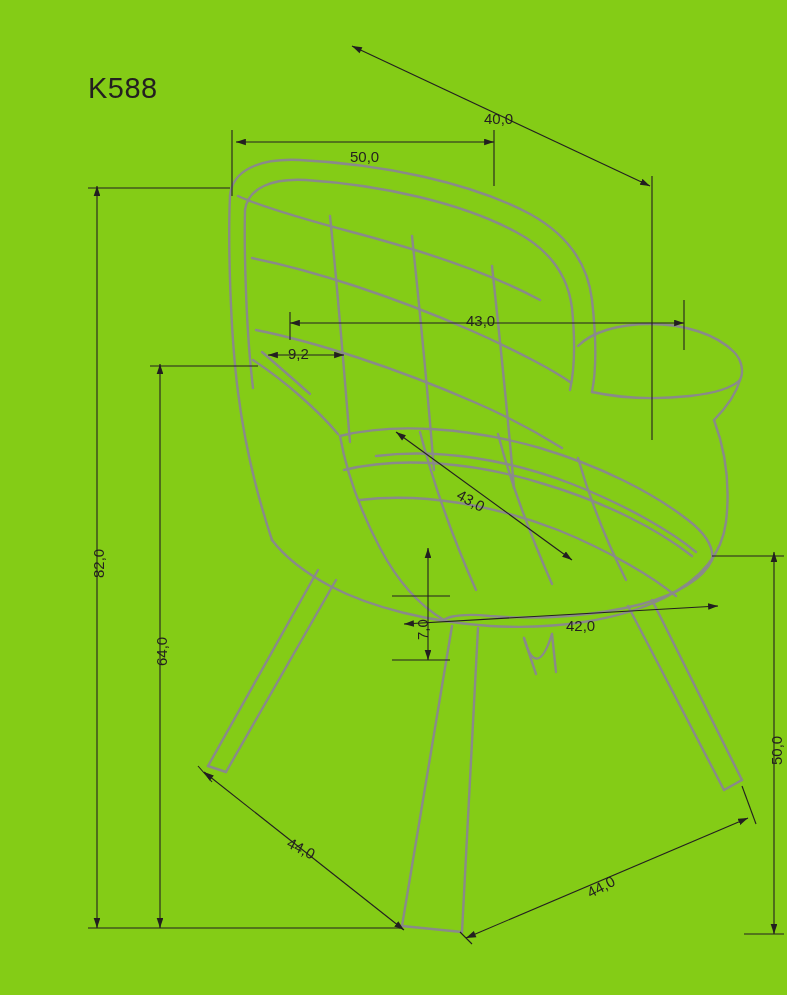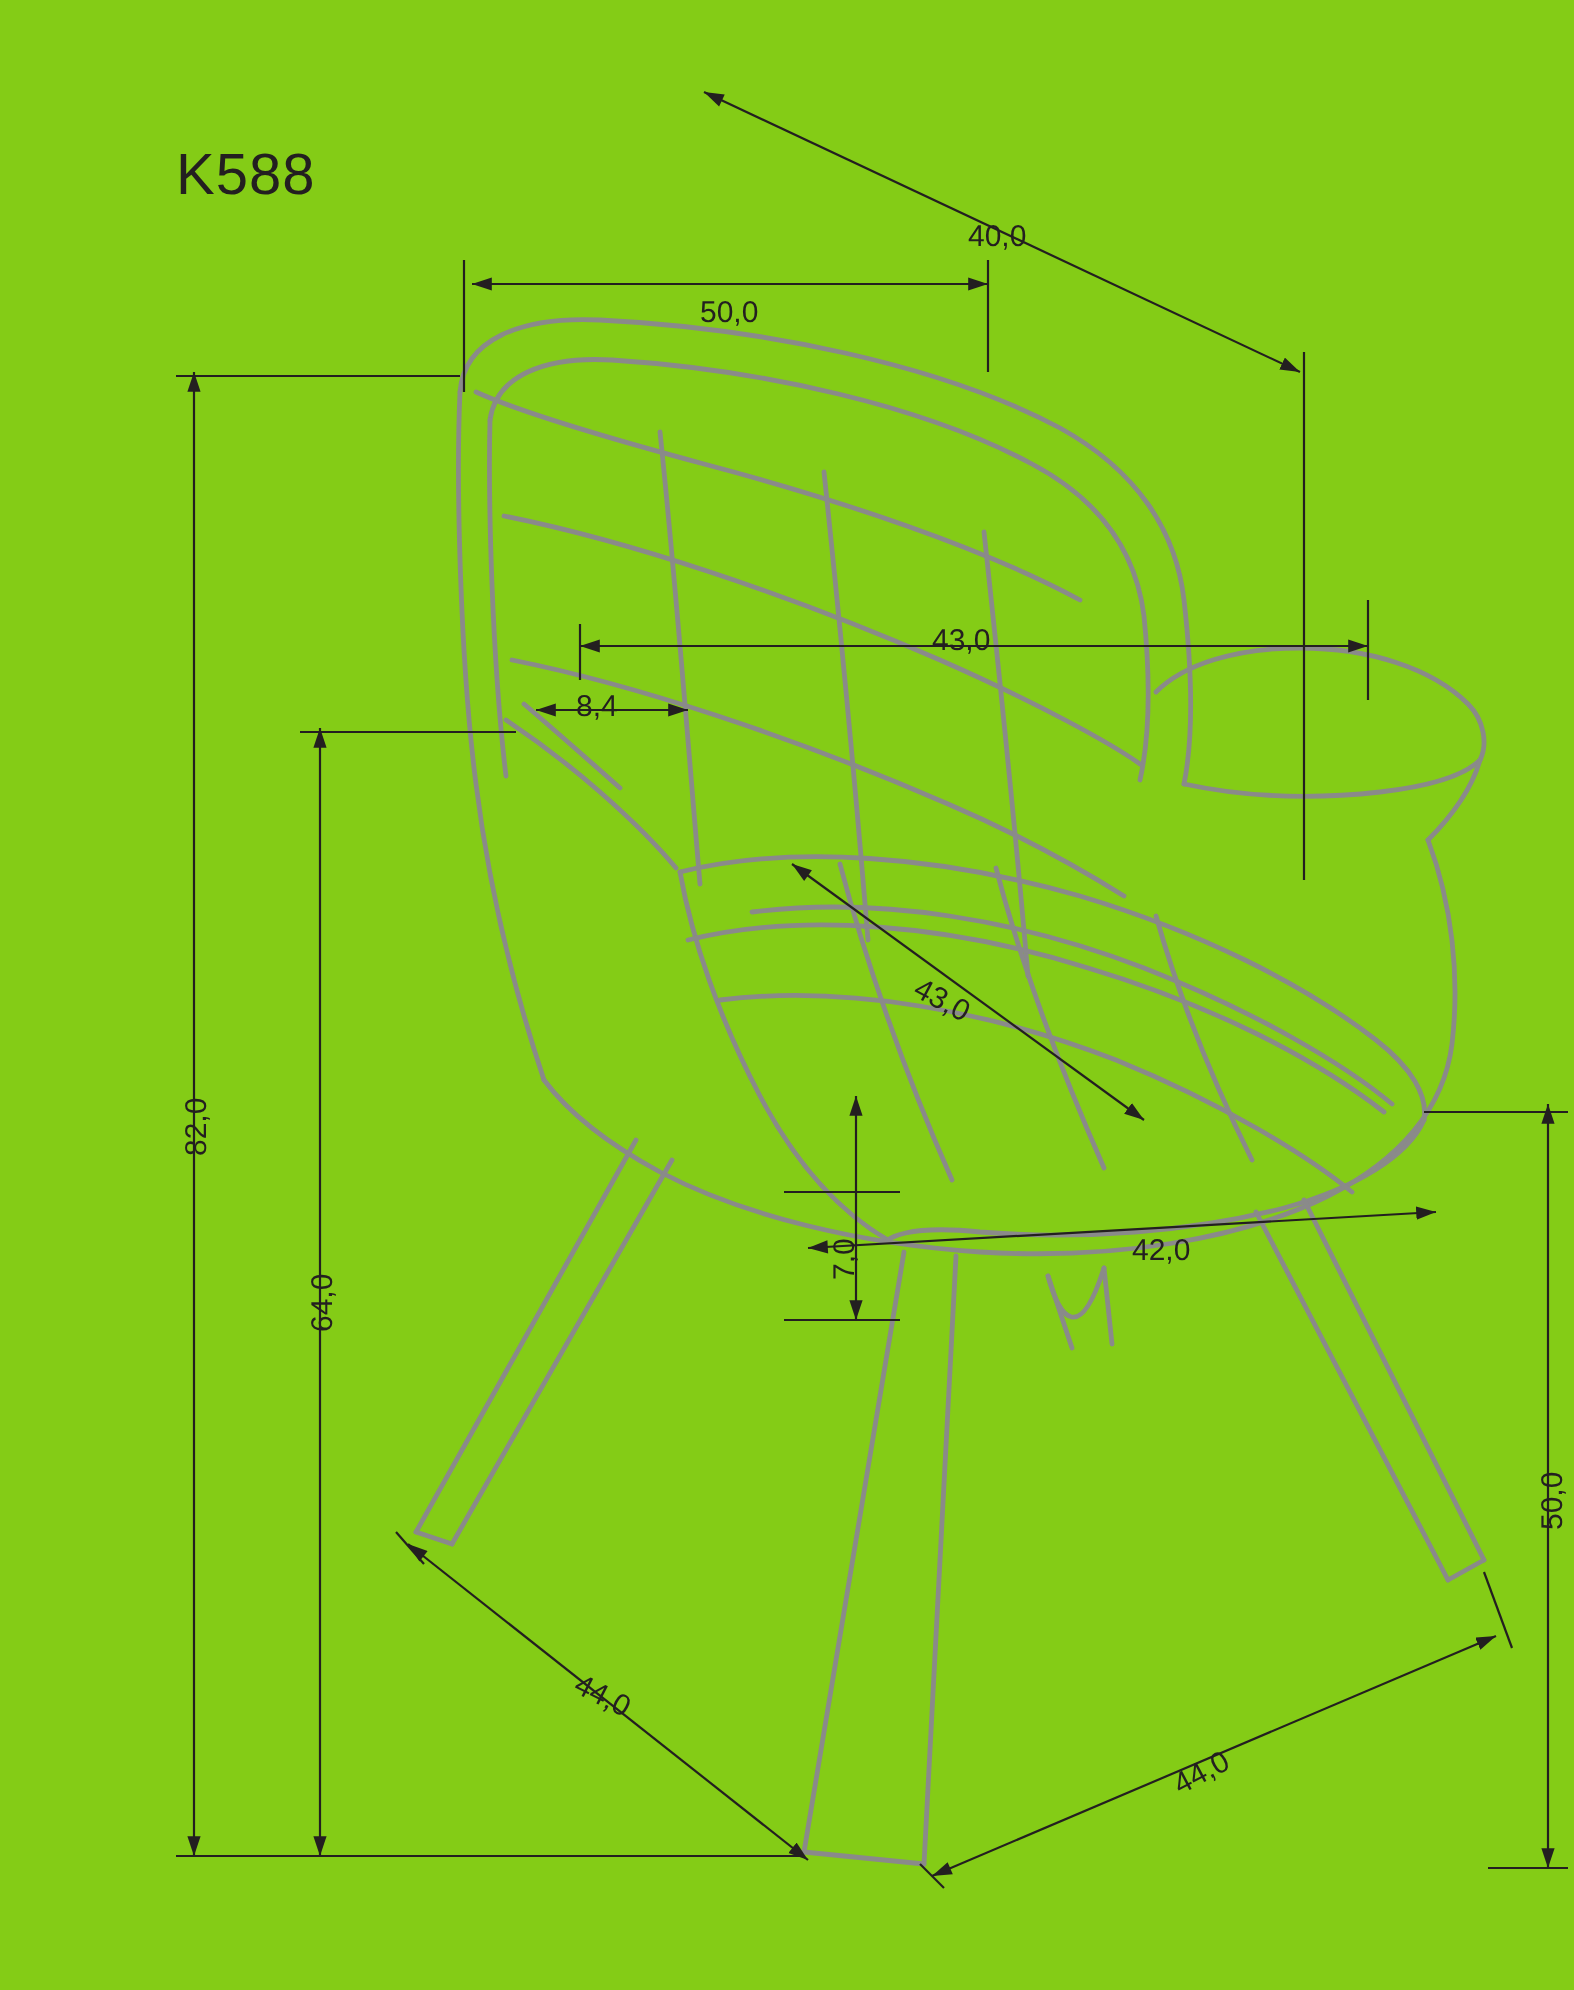--- a/index.html
+++ b/index.html
@@ -156,21 +156,21 @@
       <line x1="460" y1="932" x2="472" y2="944"></line>
       <line x1="742" y1="786" x2="756" y2="824"></line>
     </g>
   </svg>
 
   <div class="model-title">K588</div>
 
   <div class="dim" style="left:484px; top:110px;">40,0</div>
   <div class="dim" style="left:350px; top:148px;">50,0</div>
   <div class="dim" style="left:466px; top:312px;">43,0</div>
-  <div class="dim" style="left:288px; top:345px;">8,4</div>
+  <div class="dim" style="left:288px; top:345px;">9,2</div>
   <div class="dim tilt-c" style="left:462px; top:486px;">43,0</div>
   <div class="dim" style="left:566px; top:617px;">42,0</div>
   <div class="dim rot" style="left:414px; top:640px;">7,0</div>
   <div class="dim rot" style="left:90px; top:578px;">82,0</div>
   <div class="dim rot" style="left:153px; top:666px;">64,0</div>
   <div class="dim rot" style="left:768px; top:765px;">50,0</div>
   <div class="dim tilt-e" style="left:292px; top:834px;">44,0</div>
   <div class="dim tilt-d" style="left:584px; top:886px;">44,0</div>
 
 </div>

